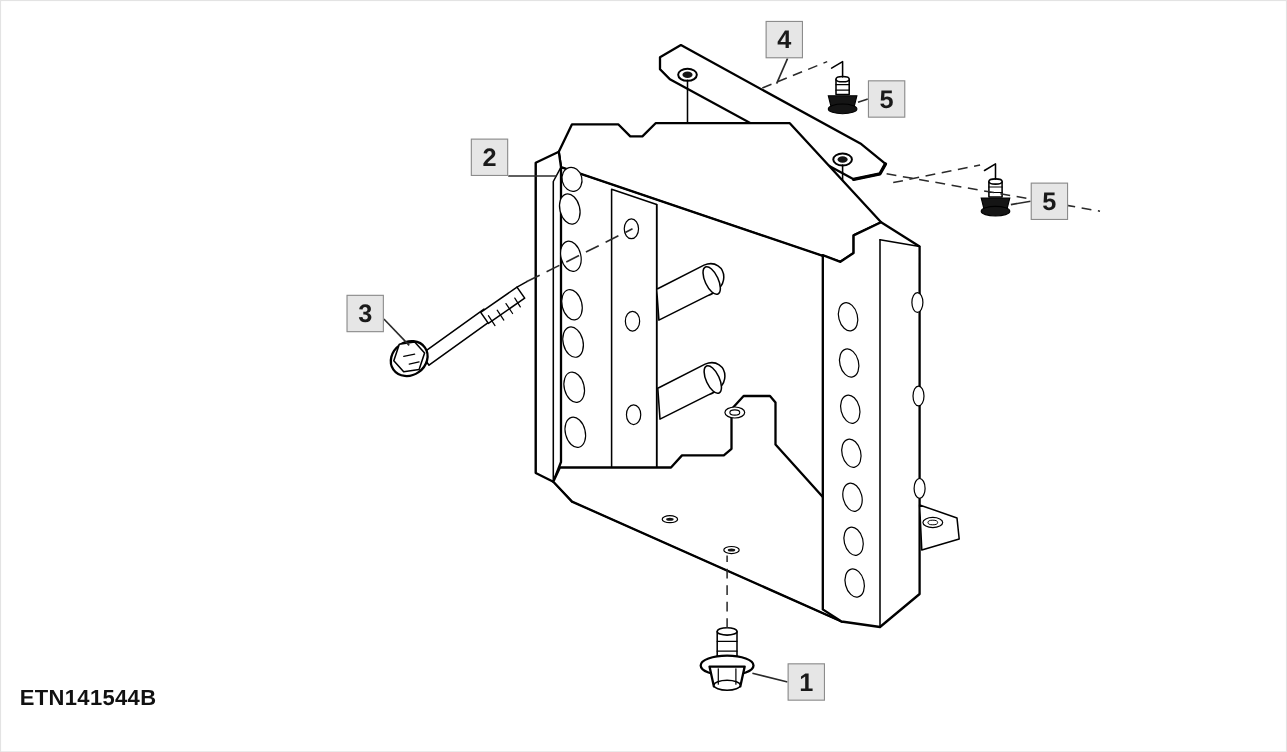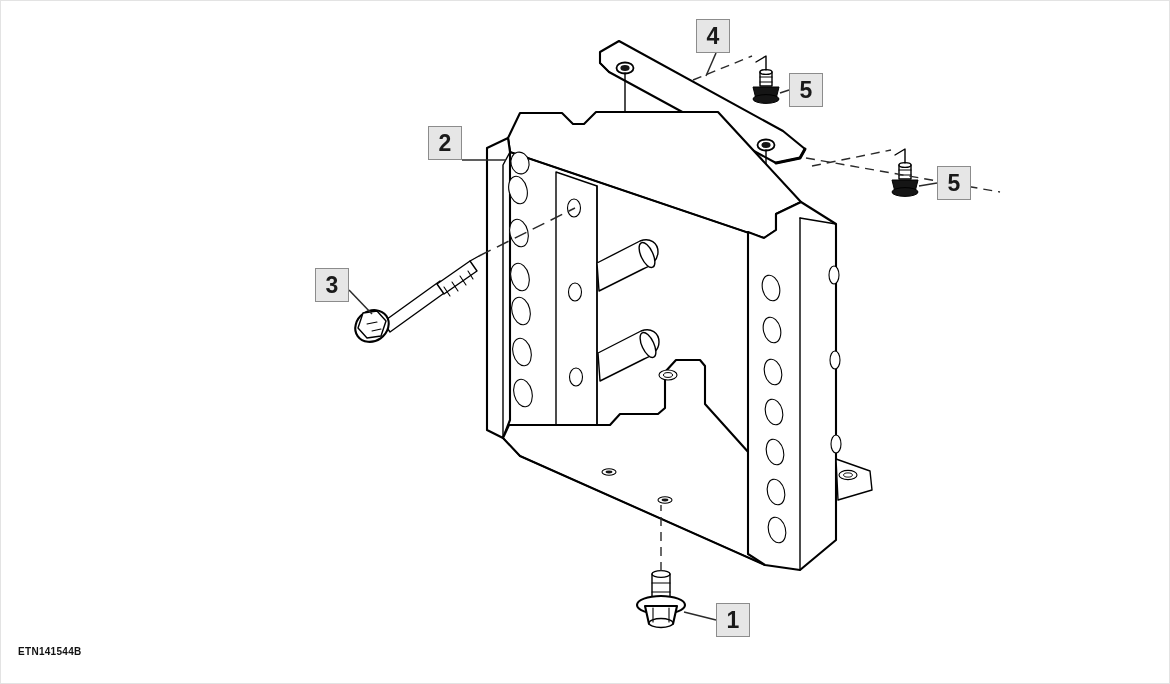--- a/index.html
+++ b/index.html
@@ -38,22 +38,22 @@
     align-items: center;
     justify-content: center;
     width: 34px;
     height: 34px;
     box-sizing: border-box;
     letter-spacing: 0px;
   }
   #figure-caption {
     position: absolute;
     left: 18px;
-    top: 646px;
-    font-size: 10px;
+    top: 624px;
+    font-size: 20px;
     font-weight: bold;
     color: #111111;
     letter-spacing: 0.3px;
     white-space: nowrap;
   }
   .frame-border {
     position: absolute;
     left: 0; top: 0;
     width: 1170px;
     height: 684px;

